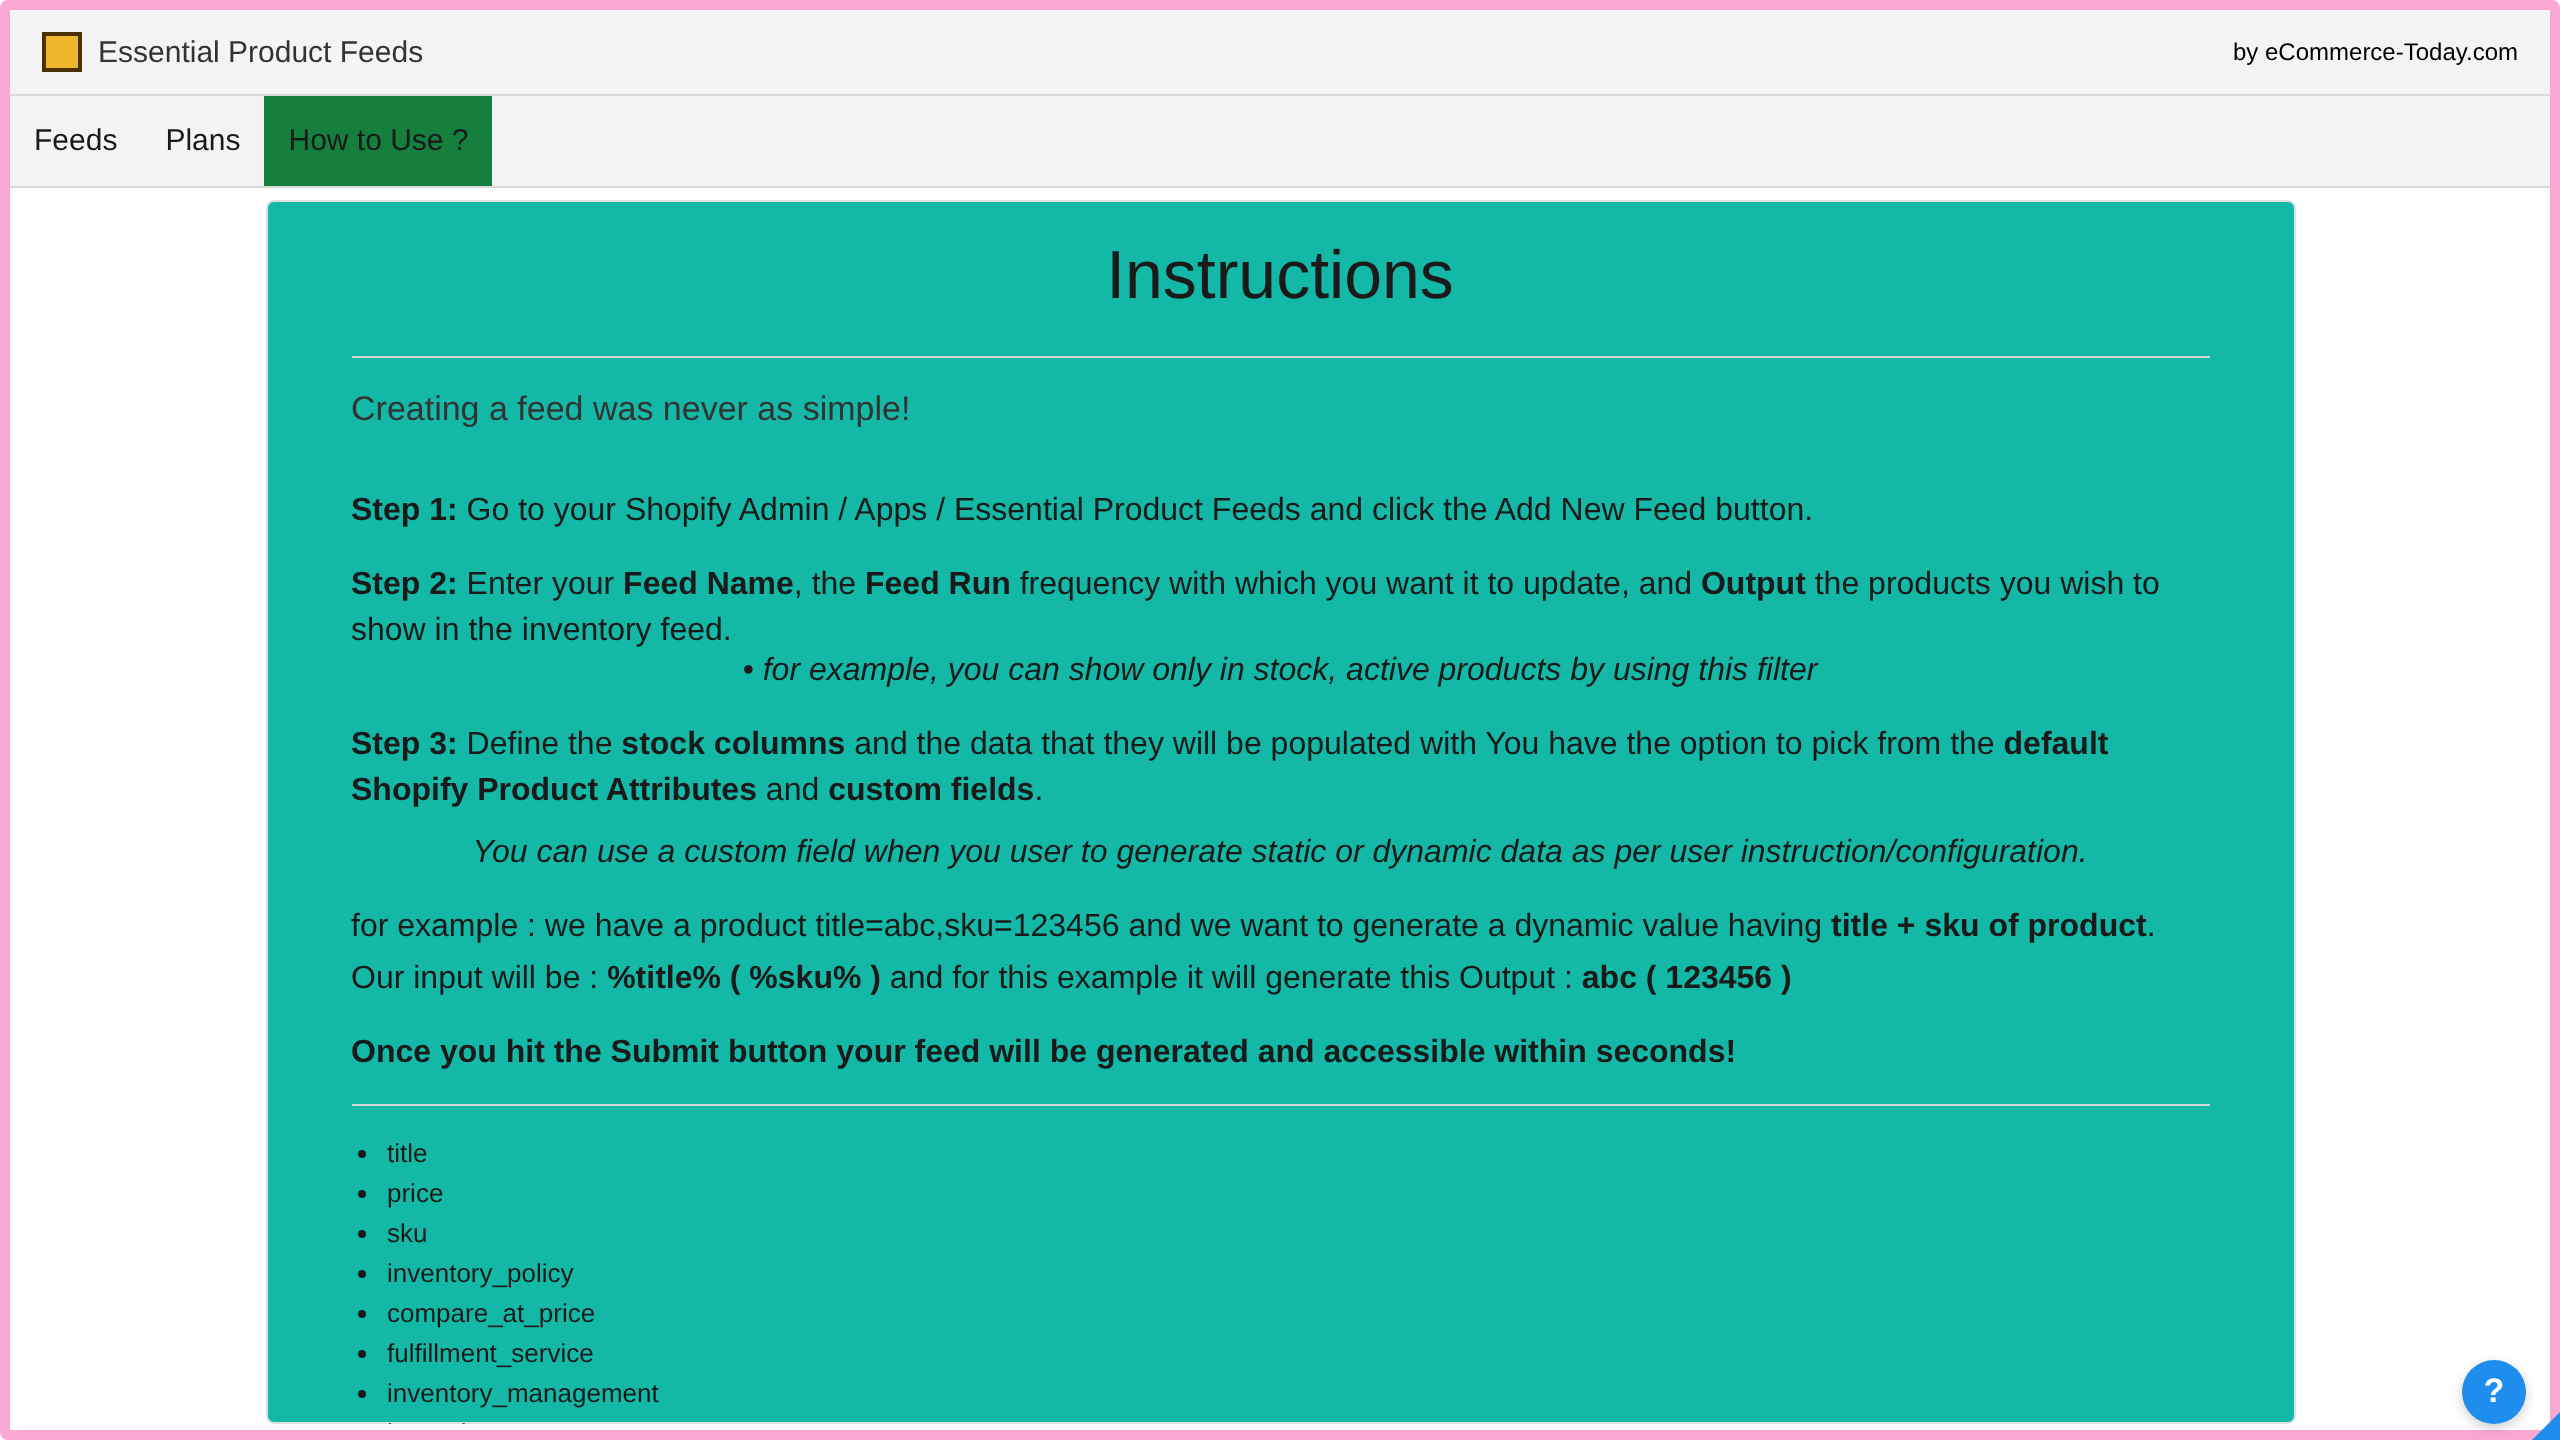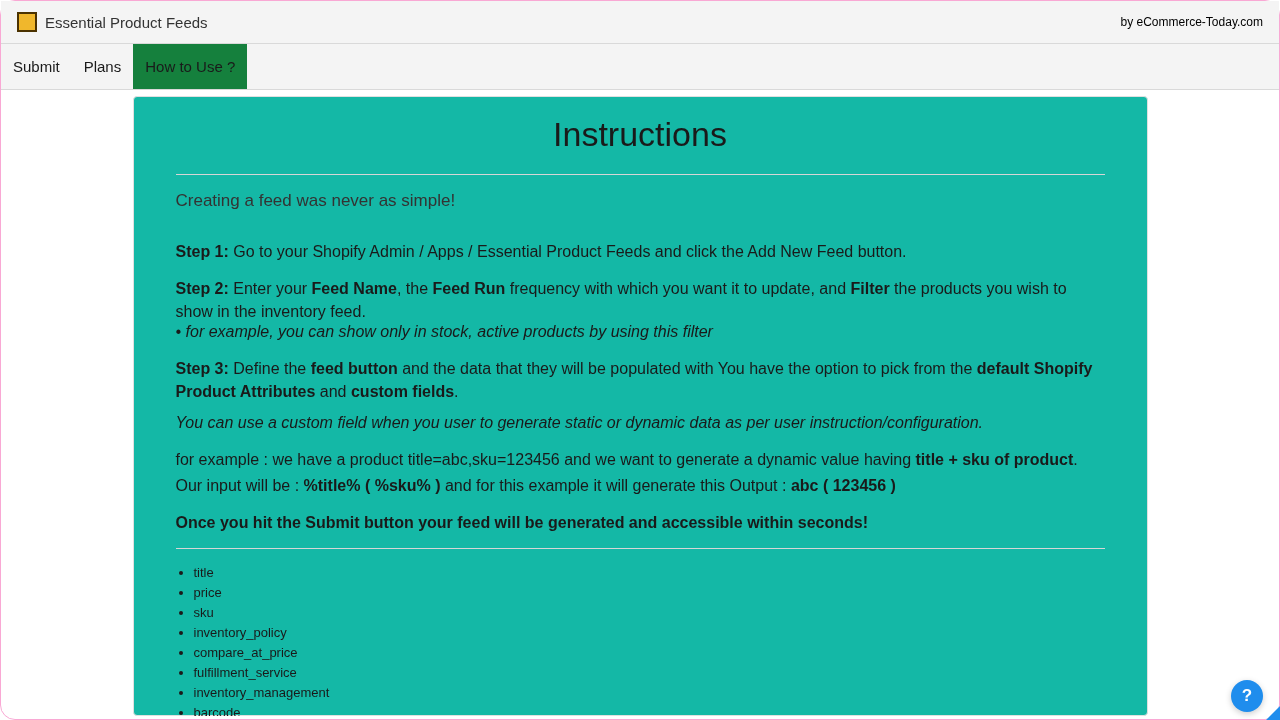--- a/index.html
+++ b/index.html
@@ -6,22 +6,22 @@
   body {
     font-family: Arial, Helvetica, sans-serif;
     font-size: 13px;
     color: #1a1a1a;
     background: #fff;
     width: 1280px;
     height: 720px;
     overflow: hidden;
   }
   .outer {
-    border: 1px solid #f9a8d4;
-    border-radius: 15px;
+    border: 5px solid #f9a8d4;
+    border-radius: 4px;
     width: 100%;
     height: 100%;
   }
   .header {
     background: #f4f4f4;
     padding: 11px 16px;
     display: flex;
     align-items: center;
     justify-content: space-between;
   }
@@ -92,21 +92,21 @@
     color: #333;
     margin-bottom: 29px;
   }
   p {
     font-size: 16px;
     color: #1a1a1a;
     margin-bottom: 14px;
     line-height: 1.45;
   }
   p .bold { font-weight: bold; }
-  p.italic { font-style: italic; margin-top: -6px; margin-bottom: 14px; }
+  p.italic { font-style: italic; margin-top: -6px; margin-bottom: 14px; text-align: center; }
   .tight { margin-bottom: 2px; }
   .fields-head {
     font-size: 17px;
     color: #333;
     margin: 10px 0 14px 0;
   }
   ul.keys {
     list-style: disc;
     padding-left: 18px;
     font-size: 13px;
@@ -148,42 +148,42 @@
 <div class="outer">
   <div class="header">
     <div class="header-left">
       <span class="app-icon"></span>
       <span class="app-title">Essential Product Feeds</span>
     </div>
     <div class="header-right">by eCommerce-Today.com</div>
   </div>
 
   <div class="tabs">
-    <div class="tab">Submit</div>
+    <div class="tab">Feeds</div>
     <div class="tab">Plans</div>
     <div class="tab active">How to Use ?</div>
   </div>
 
   <div class="content-wrap">
     <div class="panel">
       <h1>Instructions</h1>
       <hr>
       <div class="subhead">Creating a feed was never as simple!</div>
 
       <p>
         <span class="bold">Step 1:</span><span> Go to your Shopify Admin / Apps / Essential Product Feeds and click the Add New Feed button.</span>
       </p>
 
       <p class="tight">
-        <span class="bold">Step 2:</span><span> Enter your </span><span class="bold">Feed Name</span><span>, the </span><span class="bold">Feed Run</span><span> frequency with which you want it to update, and </span><span class="bold">Filter</span><span> the products you wish to show in the inventory feed.</span>
+        <span class="bold">Step 2:</span><span> Enter your </span><span class="bold">Feed Name</span><span>, the </span><span class="bold">Feed Run</span><span> frequency with which you want it to update, and </span><span class="bold">Output</span><span> the products you wish to show in the inventory feed.</span>
       </p>
       <p class="italic">• for example, you can show only in stock, active products by using this filter</p>
 
       <p>
-        <span class="bold">Step 3:</span><span> Define the </span><span class="bold">feed button</span><span> and the data that they will be populated with You have the option to pick from the </span><span class="bold">default Shopify Product Attributes</span><span> and </span><span class="bold">custom fields</span><span>.</span>
+        <span class="bold">Step 3:</span><span> Define the </span><span class="bold">stock columns</span><span> and the data that they will be populated with You have the option to pick from the </span><span class="bold">default Shopify Product Attributes</span><span> and </span><span class="bold">custom fields</span><span>.</span>
       </p>
 
       <p class="italic tight">You can use a custom field when you user to generate static or dynamic data as per user instruction/configuration.</p>
       <p class="tight">
         <span>for example : we have a product title=abc,sku=123456 and we want to generate a dynamic value having </span><span class="bold">title + sku of product</span><span>.</span>
       </p>
       <p>
         <span>Our input will be : </span><span class="bold">%title% ( %sku% )</span><span> and for this example it will generate this Output : </span><span class="bold">abc ( 123456 )</span>
       </p>
 

